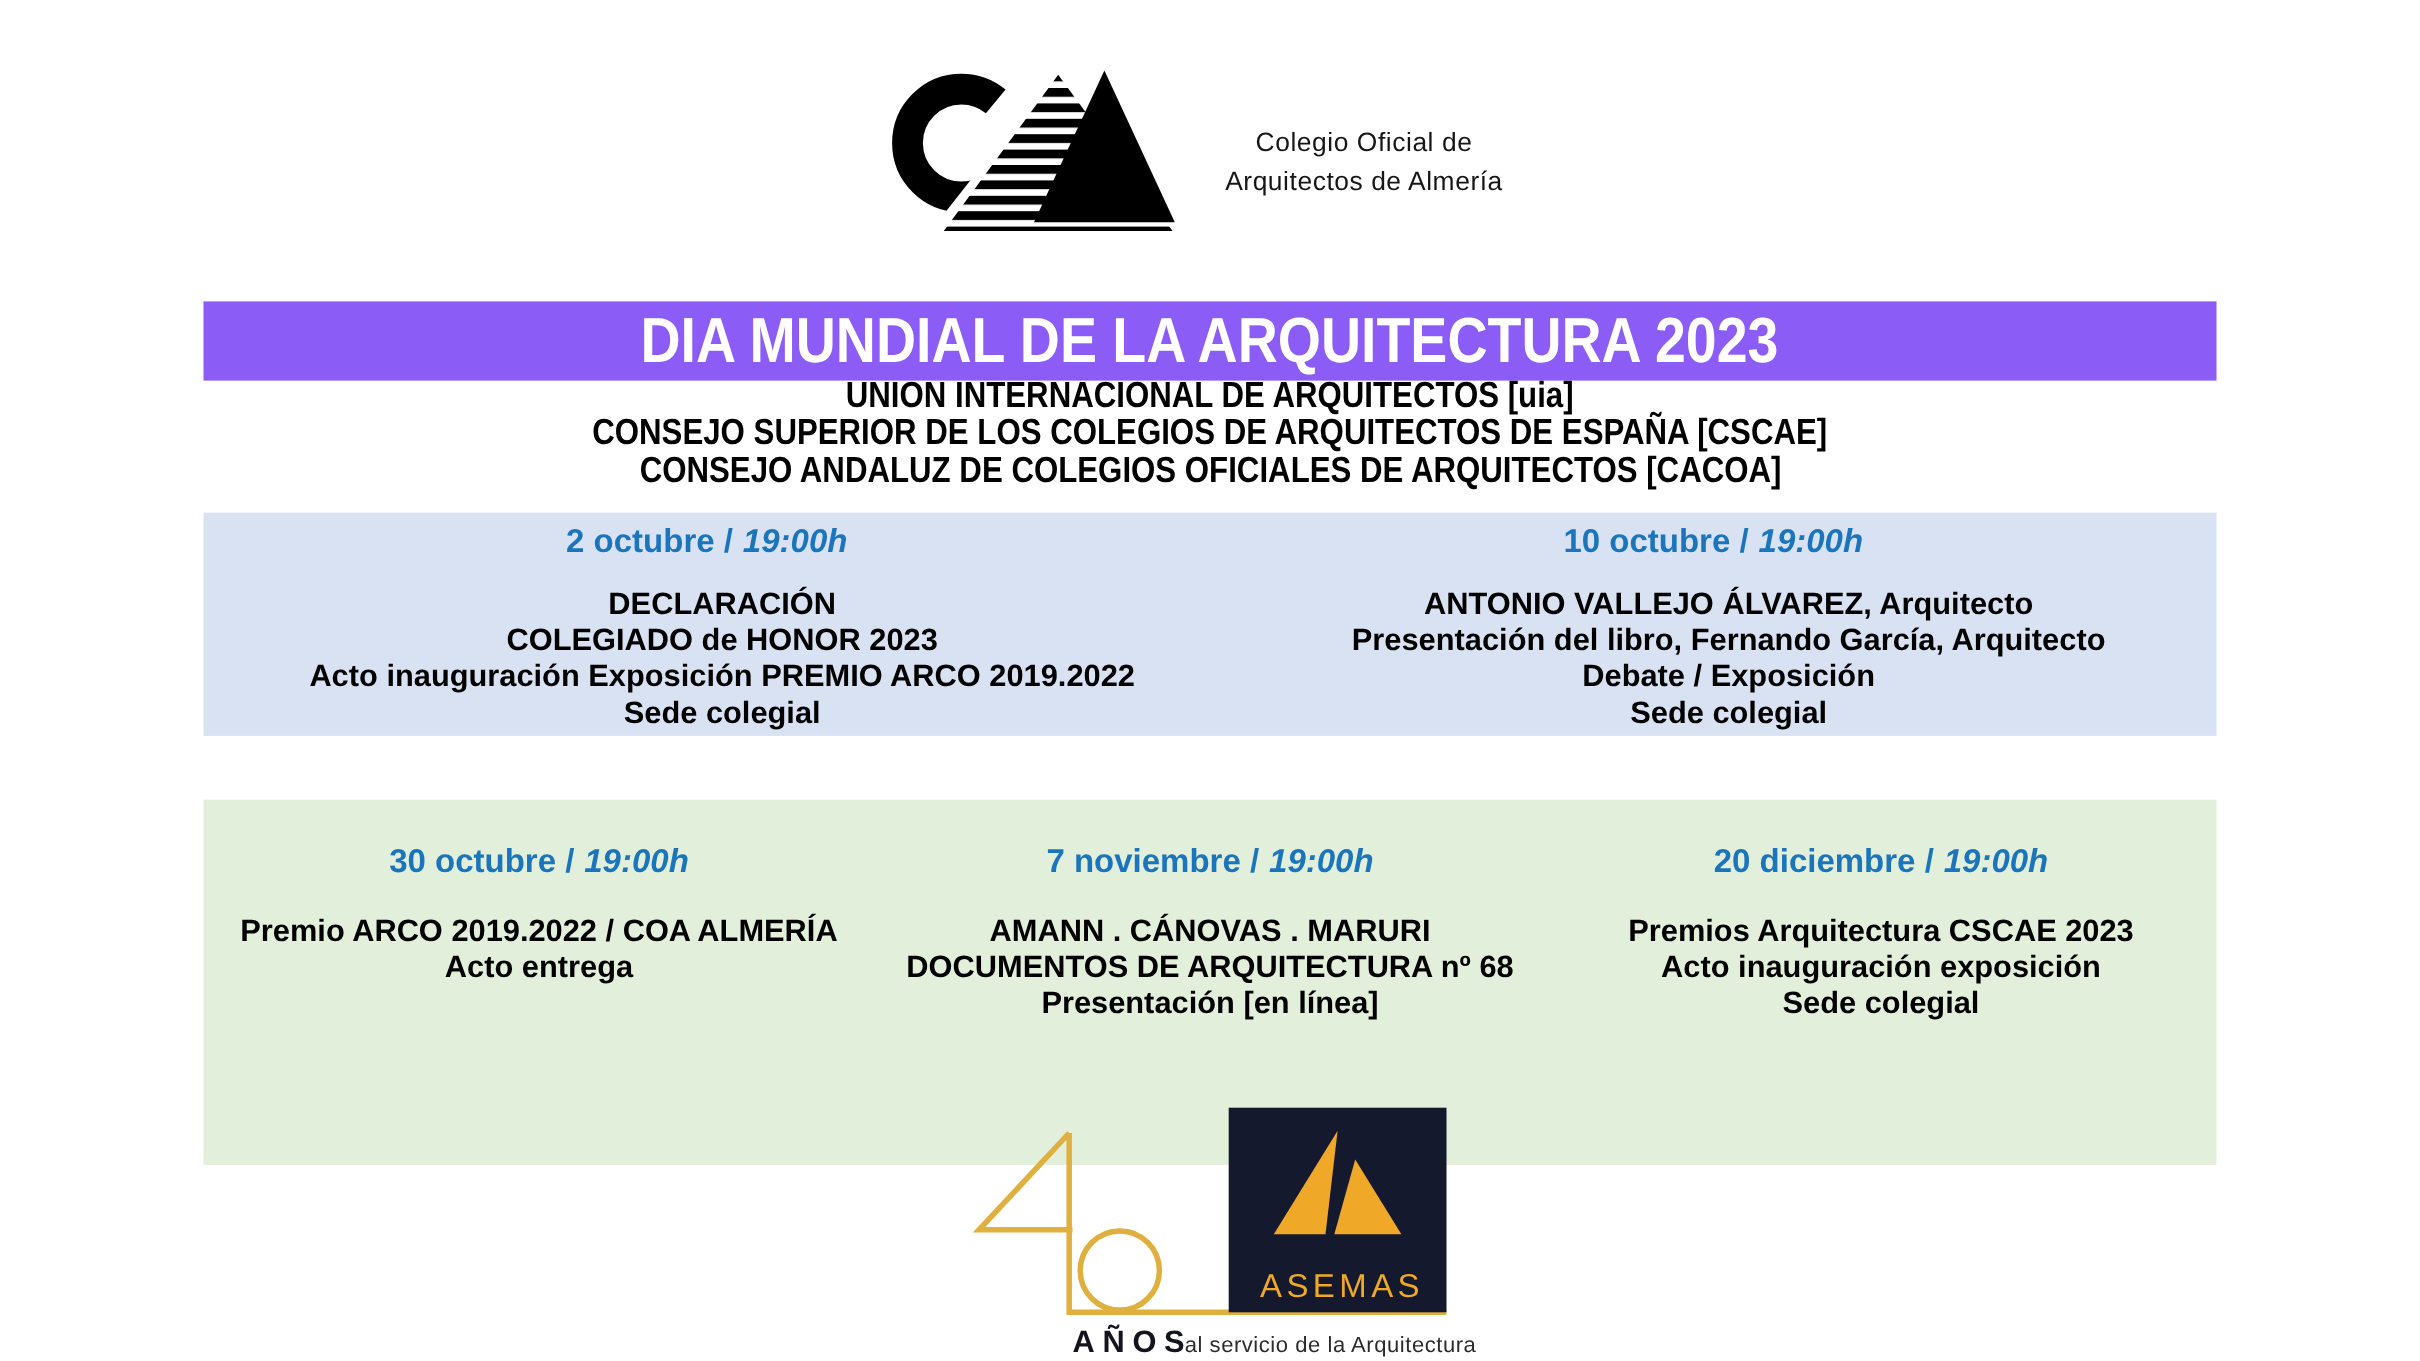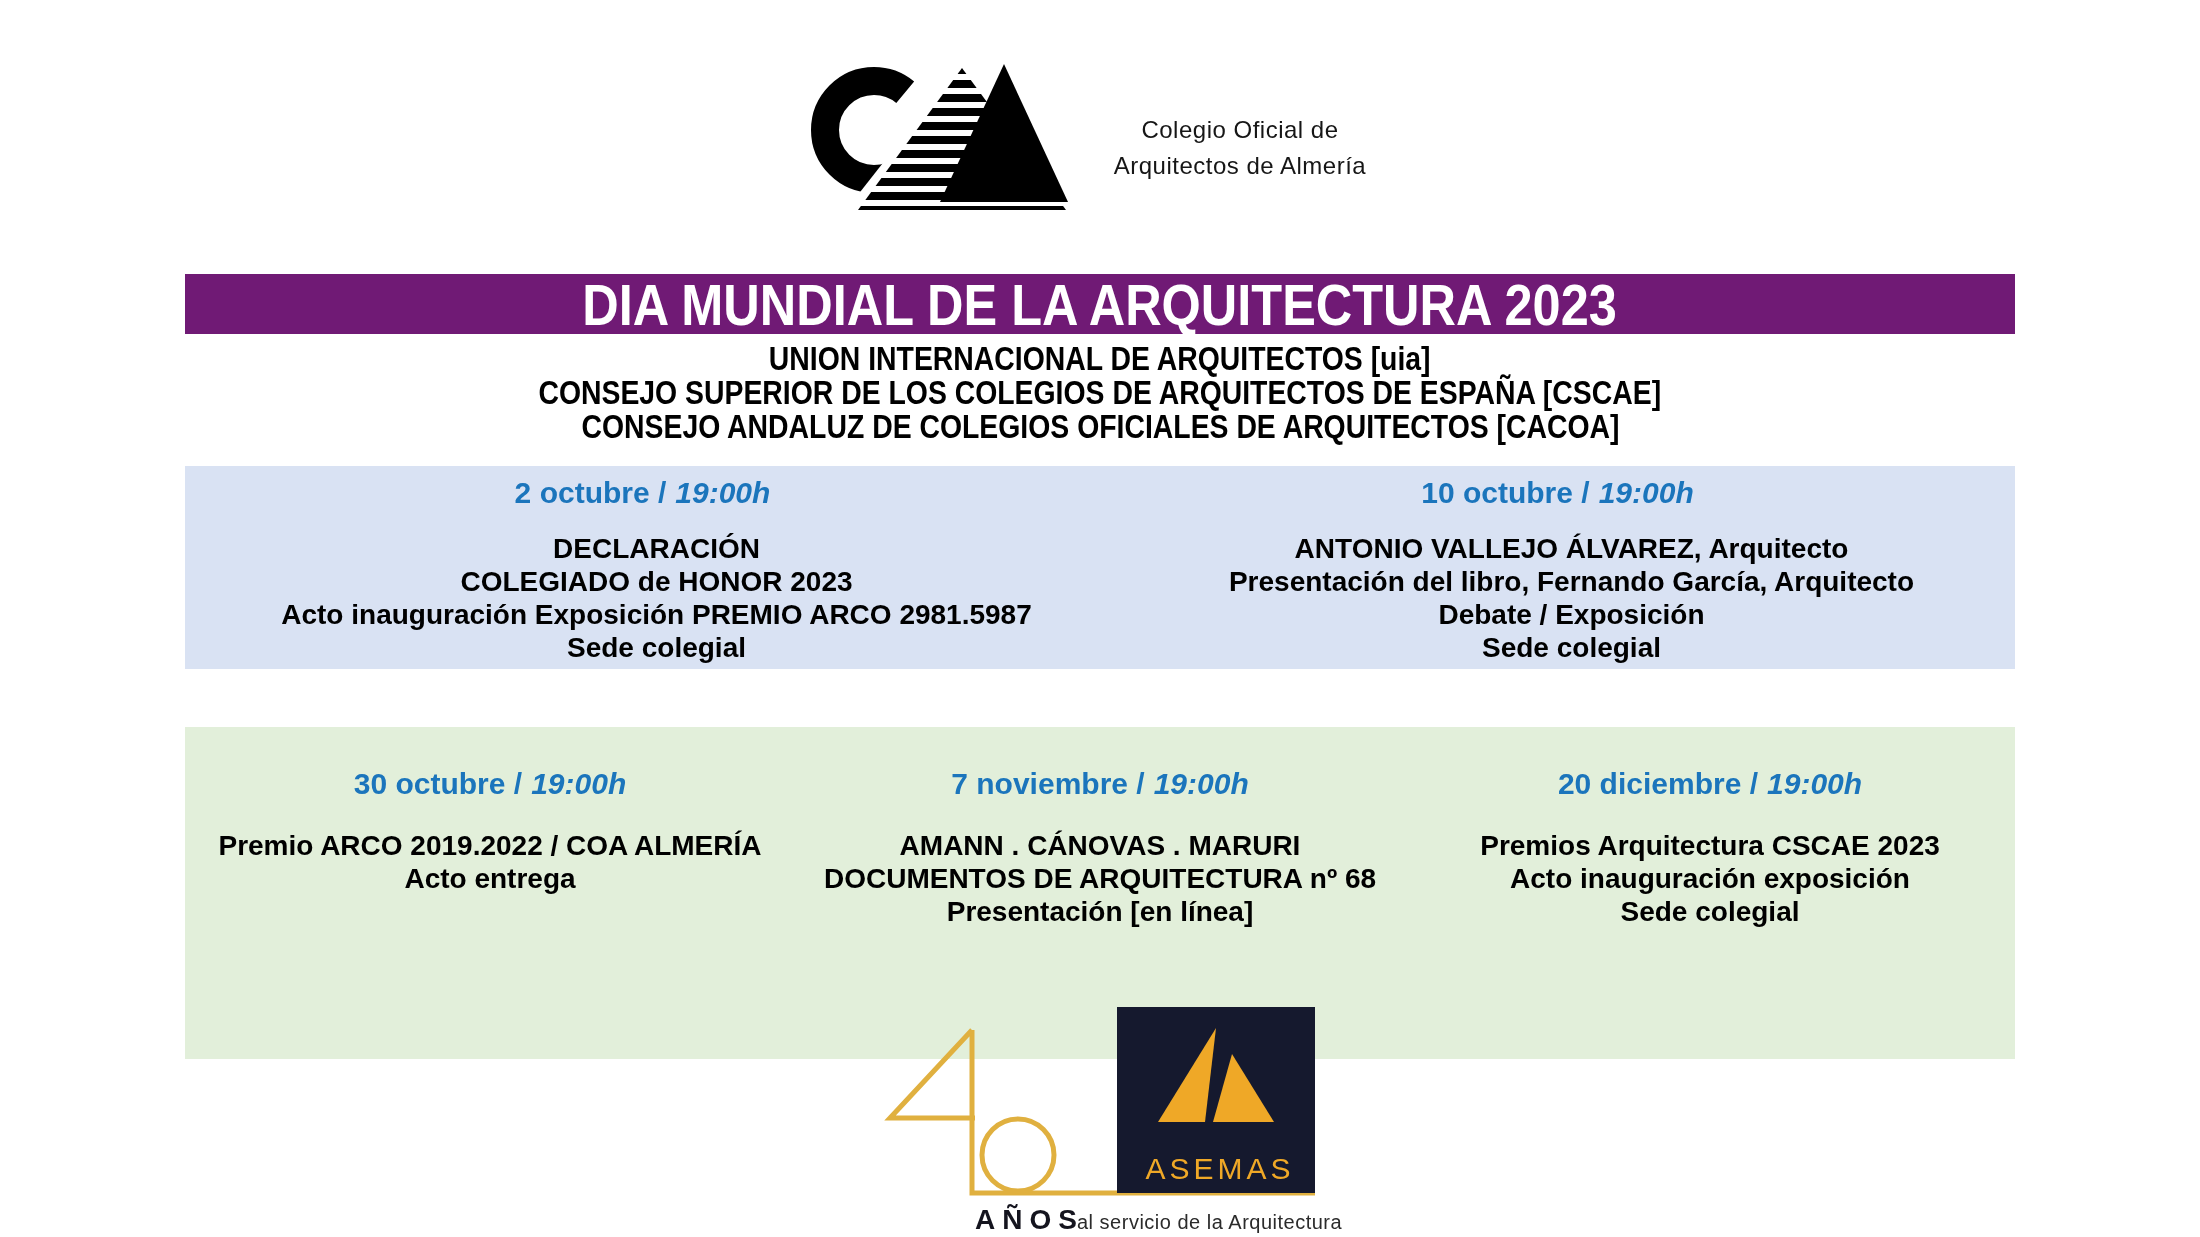--- a/index.html
+++ b/index.html
@@ -12,22 +12,22 @@
   }
   
   #coa-logo{position:absolute;left:800px;top:52px;width:310px;height:170px;}
   #coa-text{
     position:absolute;left:1055px;top:112px;width:370px;
     text-align:center;color:#161616;
     font-size:24px;line-height:36px;letter-spacing:0.5px;font-weight:400;
   }
   
   #banner{
-    position:absolute;left:185px;top:274px;width:1830px;height:60px;
-    background:#701a75;display:flex;align-items:flex-end;justify-content:center;
+    position:absolute;left:185px;top:274px;width:1830px;height:72px;
+    background:#8b5cf6;display:flex;align-items:center;justify-content:center;
   }
   #banner .title{
     display:inline-block;transform:scaleX(0.87);transform-origin:center;
     color:#ffffff;font-weight:700;font-size:58px;line-height:58px;white-space:nowrap;
   }
   
   #subtitles{position:absolute;left:0;top:342px;width:2200px;text-align:center;}
   #subtitles .sub-line{height:34px;line-height:34px;}
   #subtitles .sub-line span{
     display:inline-block;transform:scaleX(0.86);transform-origin:center;
@@ -85,21 +85,21 @@
   </div>
 
   <div class="section" id="section-october">
     <div class="event-col">
       <div class="date-line">
         <span>2 octubre /</span><em>19:00h</em>
       </div>
       <div class="event-lines">
         <div>DECLARACIÓN</div>
         <div>COLEGIADO de HONOR 2023</div>
-        <div>Acto inauguración Exposición PREMIO ARCO 2981.5987</div>
+        <div>Acto inauguración Exposición PREMIO ARCO 2019.2022</div>
         <div>Sede colegial</div>
       </div>
     </div>
     <div class="event-col">
       <div class="date-line">
         <span>10 octubre /</span><em>19:00h</em>
       </div>
       <div class="event-lines">
         <div>ANTONIO VALLEJO ÁLVAREZ, Arquitecto</div>
         <div>Presentación del libro, Fernando García, Arquitecto</div>

